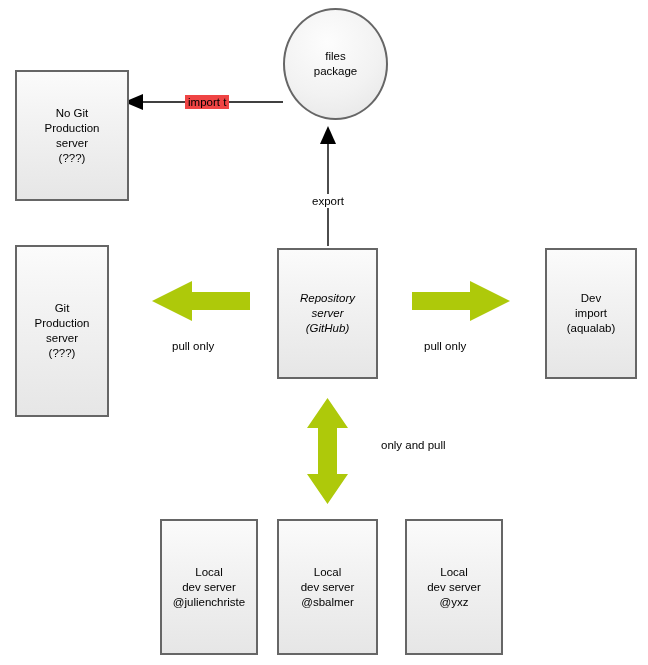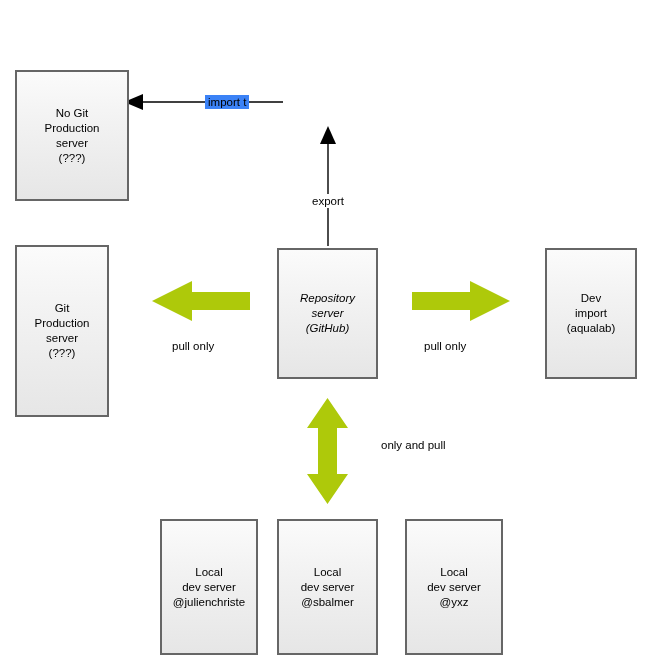--- a/index.html
+++ b/index.html
@@ -56,21 +56,21 @@
   #node-local-3       { left: 405px; top: 519px; width: 98px;  height: 136px; }
 
   
   .edge-label {
     position: absolute;
     font-size: 11.5px;
     line-height: 14px;
     color: #000000;
     white-space: nowrap;
   }
-  #label-import      { left: 185px; top: 95px;  background: #3b82f6; padding: 0 3px; margin-left: 20px; }
+  #label-import      { left: 185px; top: 95px;  background: #ef4444; padding: 0 3px; }
   #label-export      { left: 309px; top: 174px; background: #ffffff; padding: 0 3px; margin-top: 20px; }
   #label-pull-left   { left: 172px; top: 339px; }
   #label-pull-right  { left: 424px; top: 339px; }
   #label-push-pull   { left: 381px; top: 438px; }
 
   
   #arrow-layer {
     position: absolute;
     left: 0; top: 0;
     width: 648px; height: 665px;
@@ -107,20 +107,24 @@
     </g>
   </svg>
 
   <div class="node" id="node-no-git-prod">
     <span class="node-label">No Git
 Production
 server
 (???)</span>
   </div>
 
+  <div class="node circle" id="node-files-package">
+    <span class="node-label">files
+package</span>
+  </div>
 
   <div class="node" id="node-git-prod">
     <span class="node-label">Git
 Production
 server
 (???)</span>
   </div>
 
   <div class="node" id="node-repo-server">
     <span class="node-label">Repository

